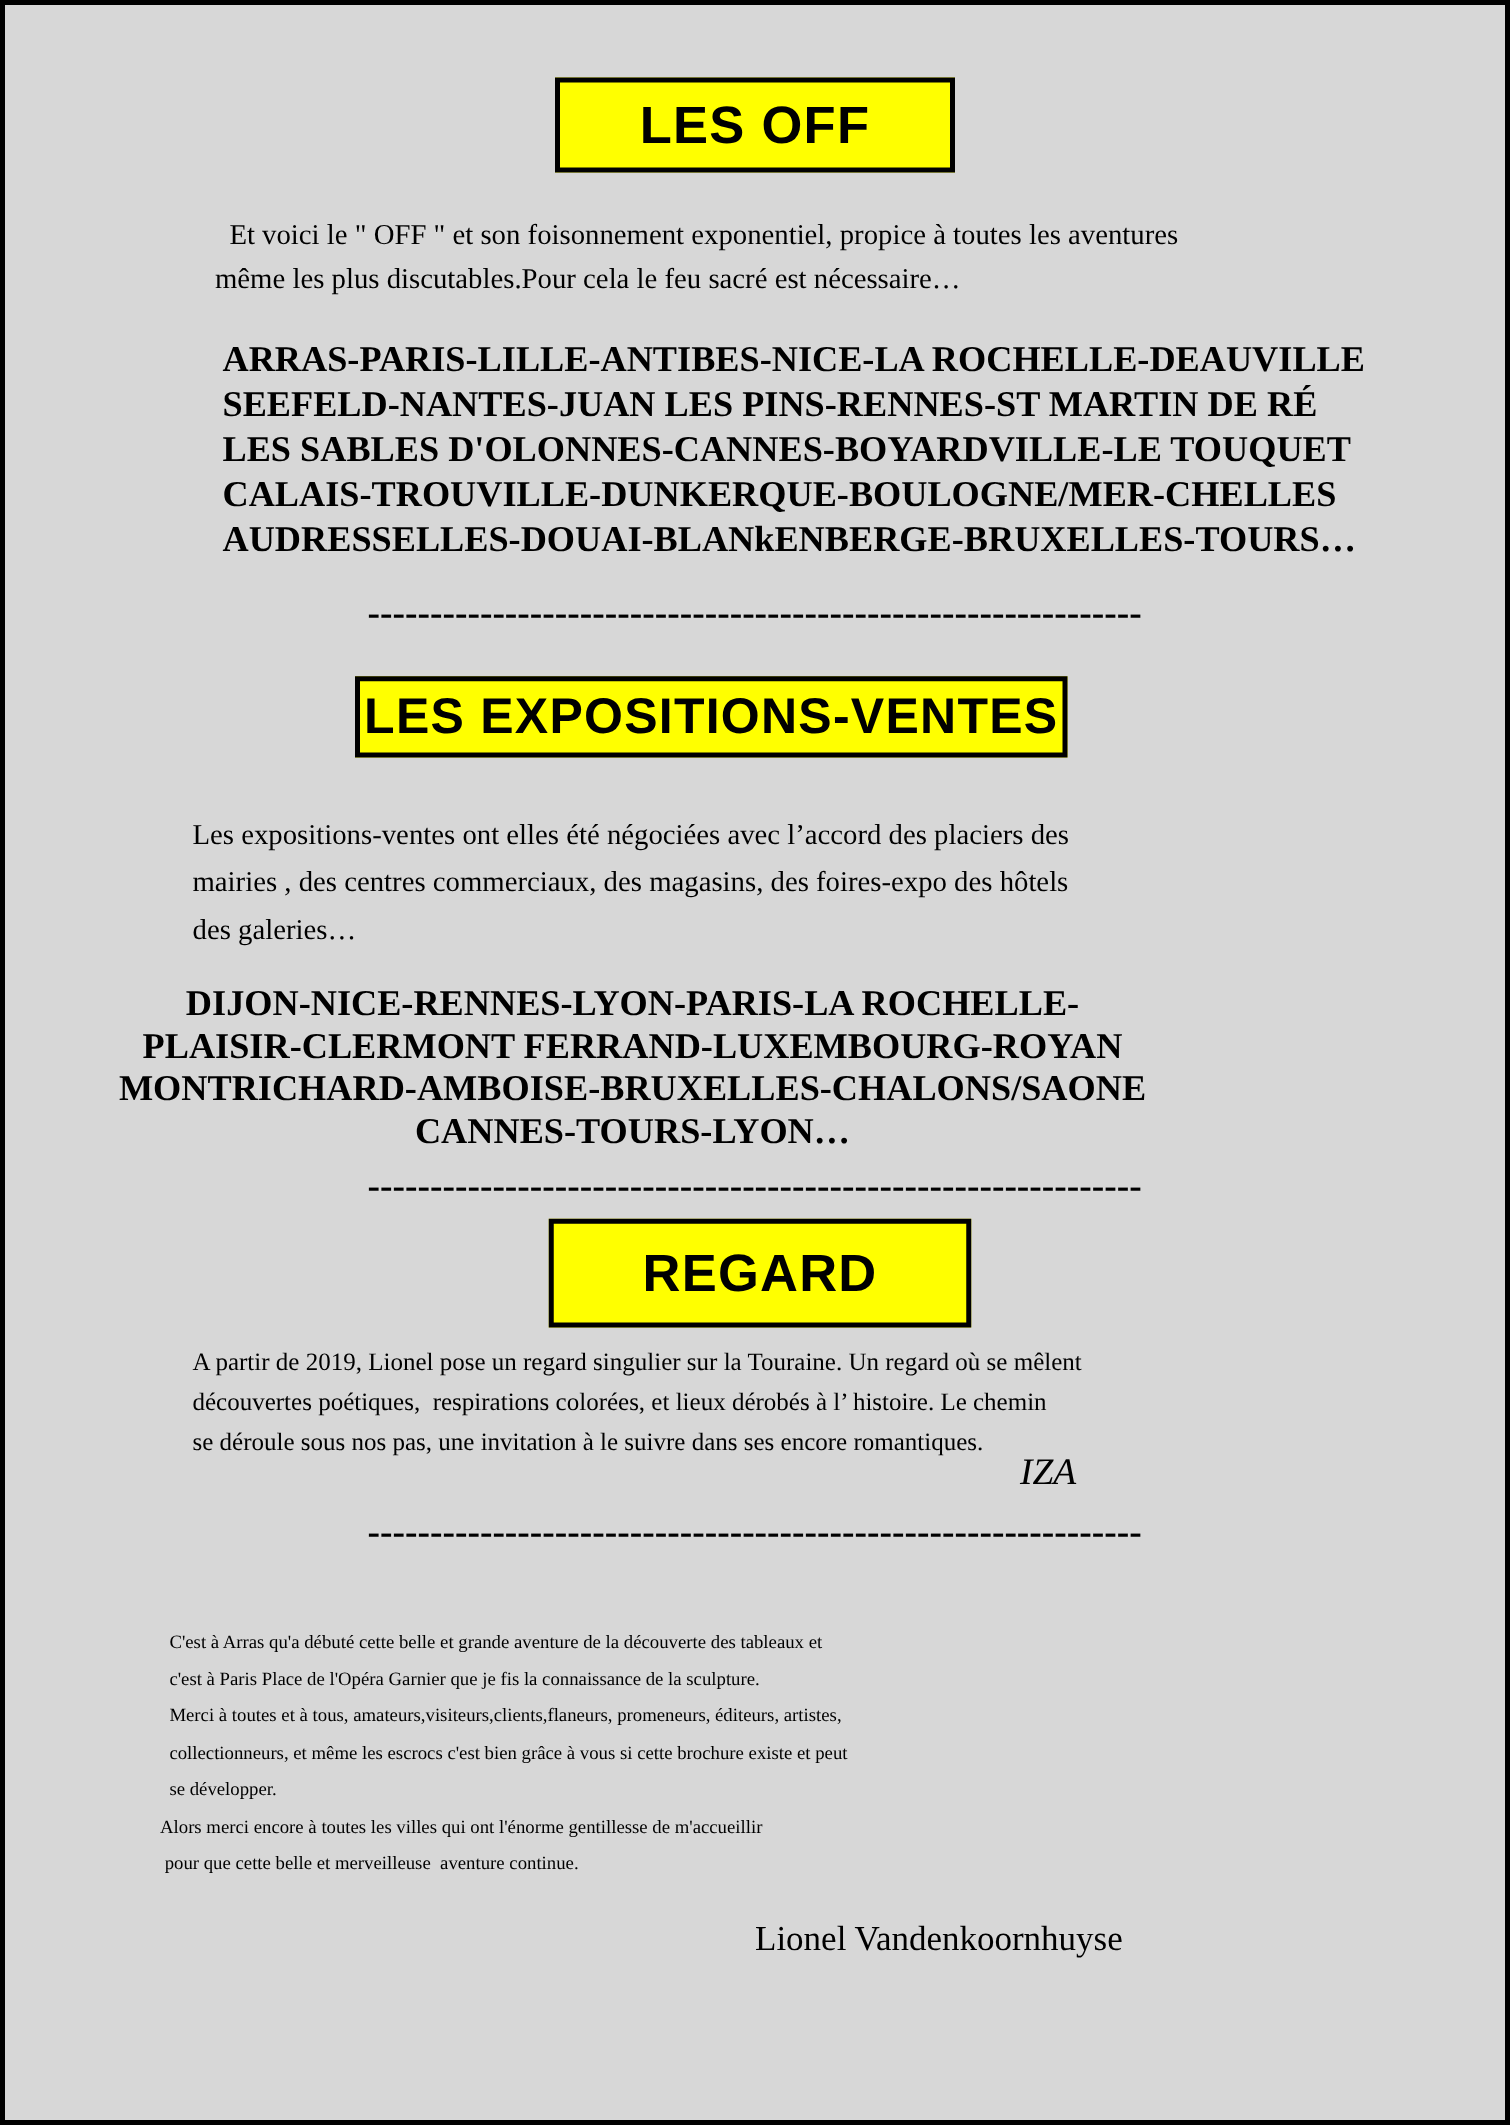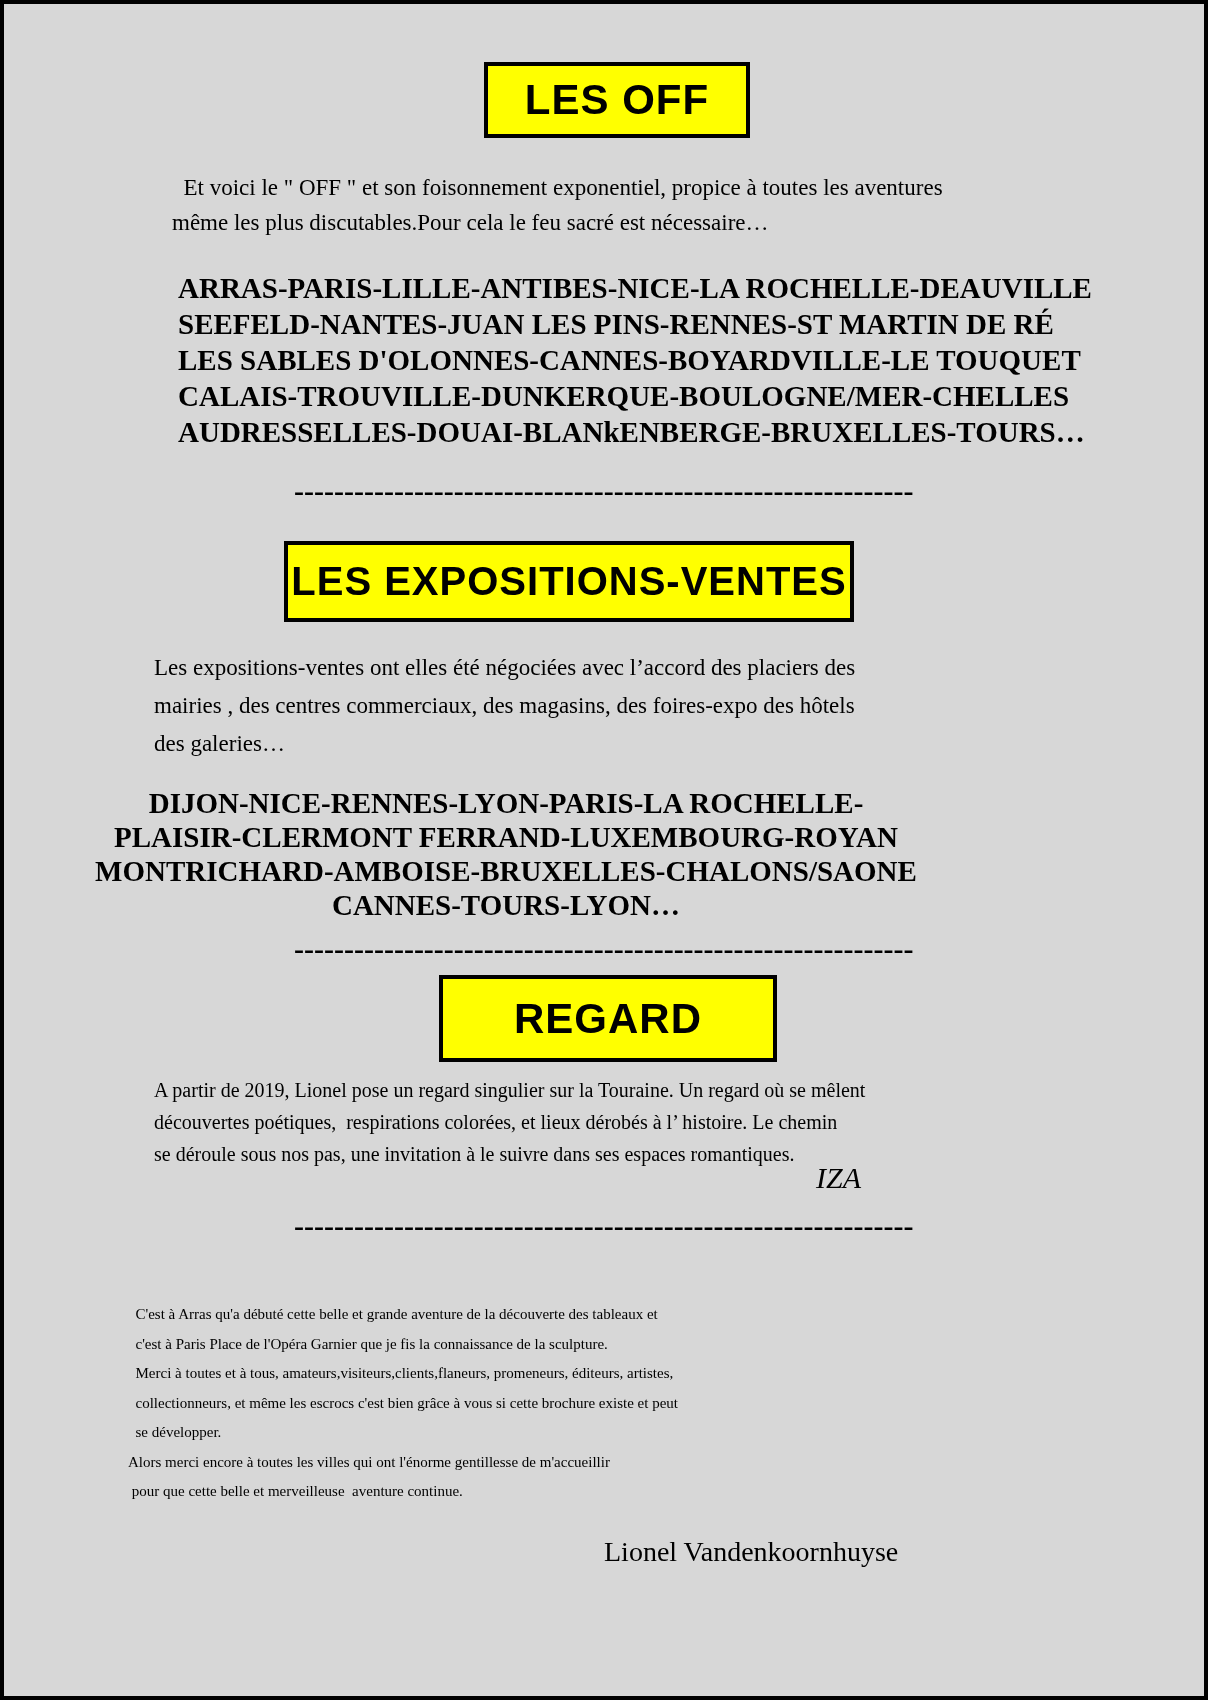--- a/index.html
+++ b/index.html
@@ -20,23 +20,23 @@
     background:#ffff00;
     border:4px solid #000;
     display:flex;align-items:center;justify-content:center;
   }
   .ybox .ybox-label{
     font-family:"Liberation Sans", sans-serif;
     font-weight:bold;
     letter-spacing:1px;
     white-space:nowrap;
   }
-  #off-box{left:480px;top:58px;width:266px;height:76px;}
+  #off-box{left:440px;top:58px;width:320px;height:76px;}
   #off-box .ybox-label{font-size:42px;}
-  #expo-box{left:280px;top:537px;width:570px;height:81px;}
+  #expo-box{left:280px;top:537px;width:570px;height:65px;}
   #expo-box .ybox-label{font-size:40px;}
   #regard-box{left:435px;top:971px;width:338px;height:87px;}
   #regard-box .ybox-label{font-size:42px;}
 
   .txt{position:absolute;white-space:pre-wrap;}
 
   #off-intro{left:168px;top:166px;width:920px;font-size:23px;line-height:35px;}
   #off-cities{left:150px;top:266px;width:980px;font-size:29px;line-height:36px;font-weight:bold;margin-left:24px;}
   .sep{left:290px;width:640px;font-weight:bold;font-size:30px;line-height:30px;letter-spacing:0;white-space:nowrap;overflow:hidden;}
   #sep1{top:472px;}
@@ -83,21 +83,21 @@
 CANNES-TOURS-LYON…</div>
 
   <div class="txt sep" id="sep2">--------------------------------------------------------------</div>
 
   <div class="ybox" id="regard-box">
     <span class="ybox-label">REGARD</span>
   </div>
 
   <div class="txt" id="regard-para">A partir de 2019, Lionel pose un regard singulier sur la Touraine. Un regard où se mêlent
 découvertes poétiques,  respirations colorées, et lieux dérobés à l’ histoire. Le chemin
-se déroule sous nos pas, une invitation à le suivre dans ses espaces romantiques.</div>
+se déroule sous nos pas, une invitation à le suivre dans ses encore romantiques.</div>
 
   <div class="txt" id="iza">IZA</div>
 
   <div class="txt sep" id="sep3">--------------------------------------------------------------</div>
 
   <div class="txt" id="closing-para">  C'est à Arras qu'a débuté cette belle et grande aventure de la découverte des tableaux et
   c'est à Paris Place de l'Opéra Garnier que je fis la connaissance de la sculpture.
   Merci à toutes et à tous, amateurs,visiteurs,clients,flaneurs, promeneurs, éditeurs, artistes,
   collectionneurs, et même les escrocs c'est bien grâce à vous si cette brochure existe et peut
   se développer.

